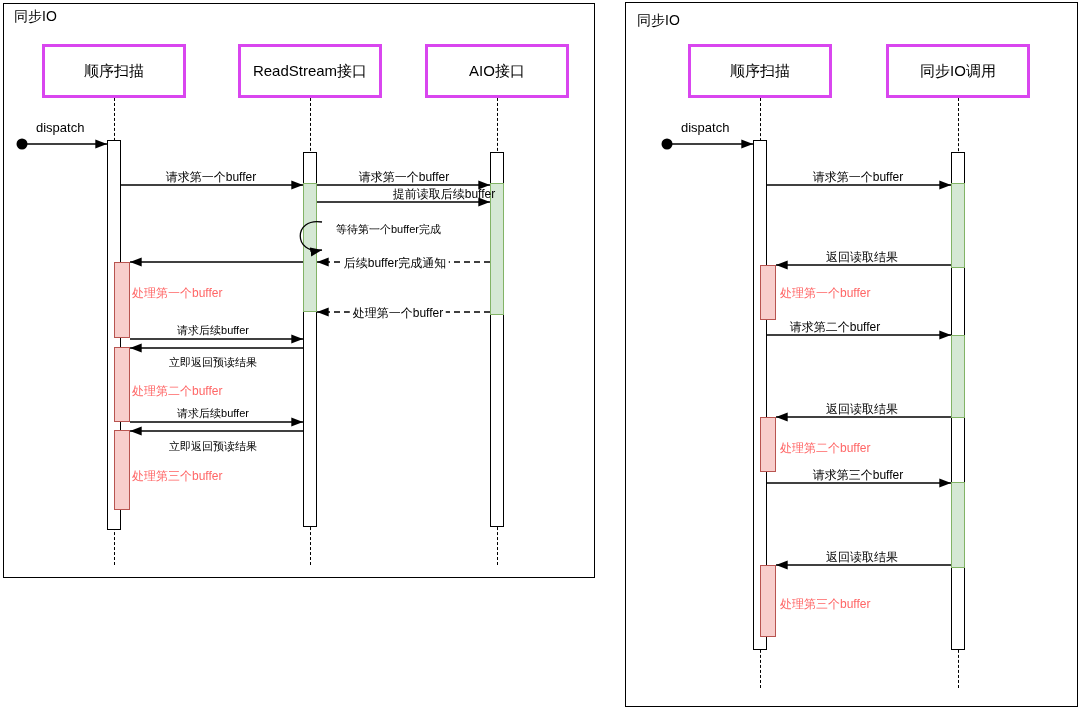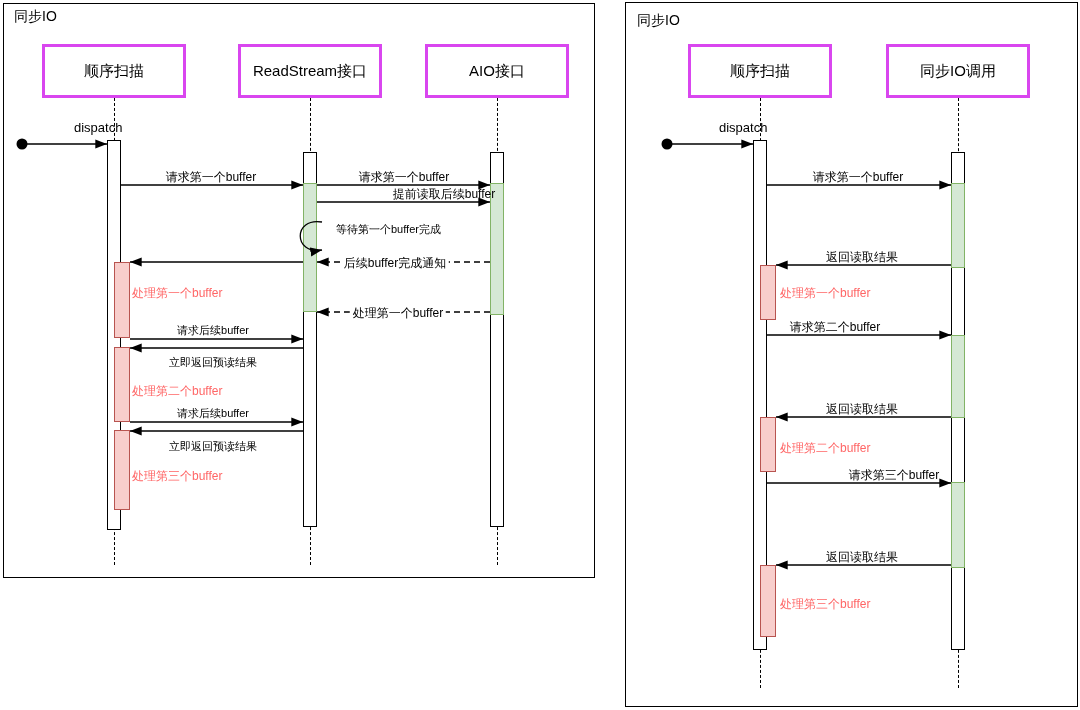--- a/index.html
+++ b/index.html
@@ -14,21 +14,21 @@
   .bar.green { background:var(--green-fill,#d5e8d4); border-color:var(--green-border,#82b366); z-index:3; }
   .bar.red { background:var(--red-fill,#f8cecc); border-color:var(--red-border,#b85450); z-index:5; }
   svg.overlay { position:absolute; left:0; top:0; z-index:4; pointer-events:none; }
   .msg-label { position:absolute; font-size:12px; white-space:nowrap; text-align:center;
     transform:translateX(-50%); z-index:6; }
   .msg-label.small { font-size:11px; }
   .msg-label.on-line { background:#fff; padding:0 3px; }
   .msg-label.left-align { transform:none; text-align:center; }
   .proc-label { position:absolute; font-size:12px; color:var(--process-text,#ff6666);
     white-space:nowrap; z-index:6; }
-  .dispatch-label { position:absolute; font-size:13px; z-index:6;margin-left:38px; }
+  .dispatch-label { position:absolute; font-size:13px; z-index:6; }
 </style>
 </head>
 <body>
 
 <div class="panel" style="left:3px; top:3px; width:592px; height:575px;"></div>
 <div class="diagram-title" style="left:14px; top:8px;">同步IO</div>
 
 <div class="actor-box" style="left:42px; top:44px; width:144px; height:54px;">顺序扫描</div>
 <div class="actor-box" style="left:238px; top:44px; width:144px; height:54px;">ReadStream接口</div>
 <div class="actor-box" style="left:425px; top:44px; width:144px; height:54px;">AIO接口</div>
@@ -80,21 +80,21 @@
 <div class="bar red" style="left:760px; top:265px; width:16px; height:55px;"></div>
 <div class="bar red" style="left:760px; top:417px; width:16px; height:55px;"></div>
 <div class="bar red" style="left:760px; top:565px; width:16px; height:72px;"></div>
 
 <div class="dispatch-label" style="left:681px; top:120px;">dispatch</div>
 
 <div class="msg-label" style="left:858px; top:169px;">请求第一个buffer</div>
 <div class="msg-label" style="left:862px; top:249px;">返回读取结果</div>
 <div class="msg-label" style="left:835px; top:319px;">请求第二个buffer</div>
 <div class="msg-label" style="left:862px; top:401px;">返回读取结果</div>
-<div class="msg-label" style="left:858px; top:467px;margin-left:36px;">请求第三个buffer</div>
+<div class="msg-label" style="left:858px; top:467px;">请求第三个buffer</div>
 <div class="msg-label" style="left:862px; top:549px;">返回读取结果</div>
 
 <div class="proc-label" style="left:780px; top:285px;">处理第一个buffer</div>
 <div class="proc-label" style="left:780px; top:440px;">处理第二个buffer</div>
 <div class="proc-label" style="left:780px; top:596px;">处理第三个buffer</div>
 
 <svg class="overlay" width="1080" height="710">
   <defs>
     <marker id="arr" markerWidth="10" markerHeight="8" refX="9" refY="3.5" orient="auto">
       <path d="M0,0 L9,3.5 L0,7 z" fill="#000"></path>

